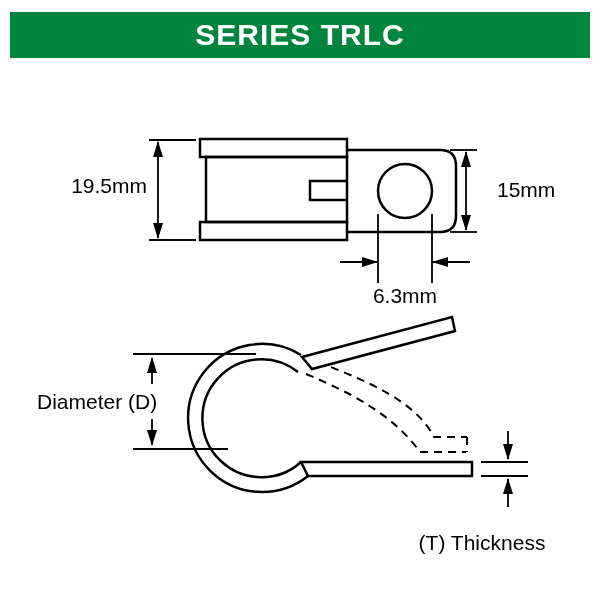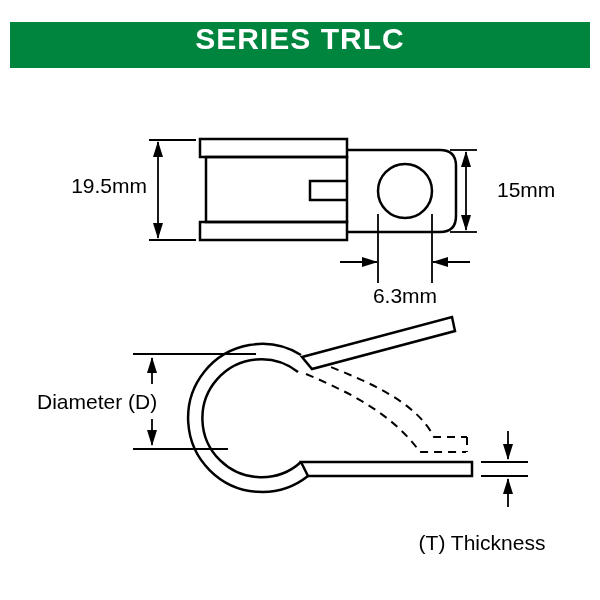--- a/index.html
+++ b/index.html
@@ -1,20 +1,20 @@
 <!DOCTYPE html>
 <html><head>
 <meta charset="utf-8">
 <style>
   html,body{margin:0;padding:0;}
   body{width:600px;height:600px;background:#ffffff;font-family:"Liberation Sans",sans-serif;}
   .page{position:relative;width:600px;height:600px;background:#ffffff;overflow:hidden;}
   .banner{
-    position:absolute;left:10px;top:22px;width:580px;height:46px;
-    background:#00853F;display:flex;align-items:flex-start;justify-content:center;
+    position:absolute;left:10px;top:12px;width:580px;height:46px;
+    background:#00853F;display:flex;align-items:center;justify-content:center;
   }
   .banner-title{
     color:#ffffff;font-size:30px;font-weight:bold;letter-spacing:1px;
     font-family:"Liberation Sans",sans-serif;
   }
   svg.diagram{position:absolute;left:0;top:0;}
   .dim-text{font-family:"Liberation Sans",sans-serif;font-size:21px;fill:#000000;}
 </style>
 </head>
 <body>

